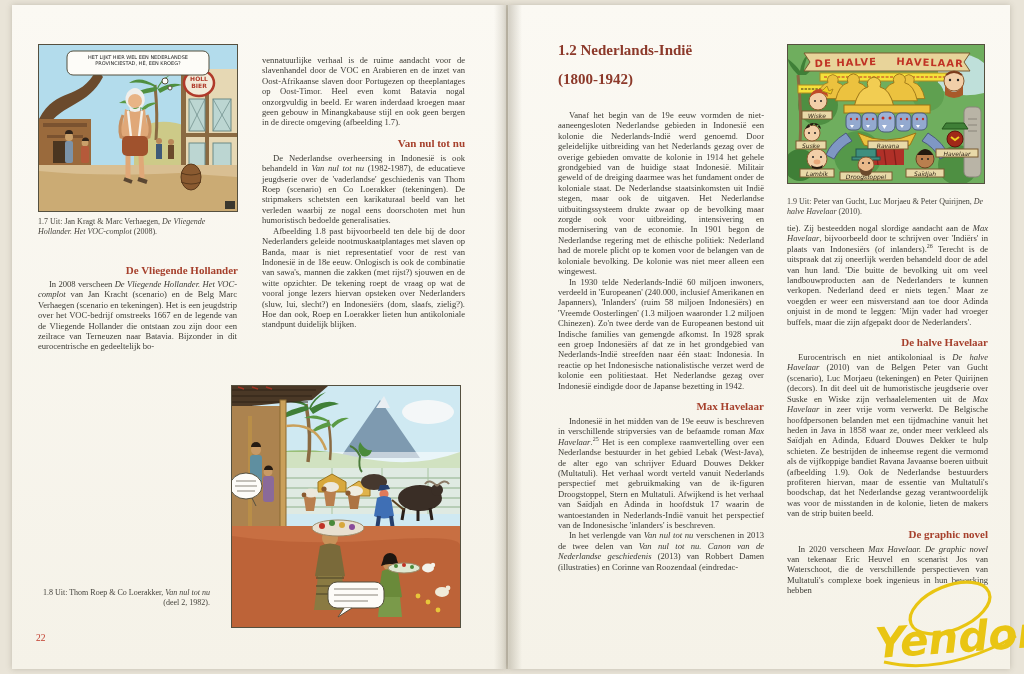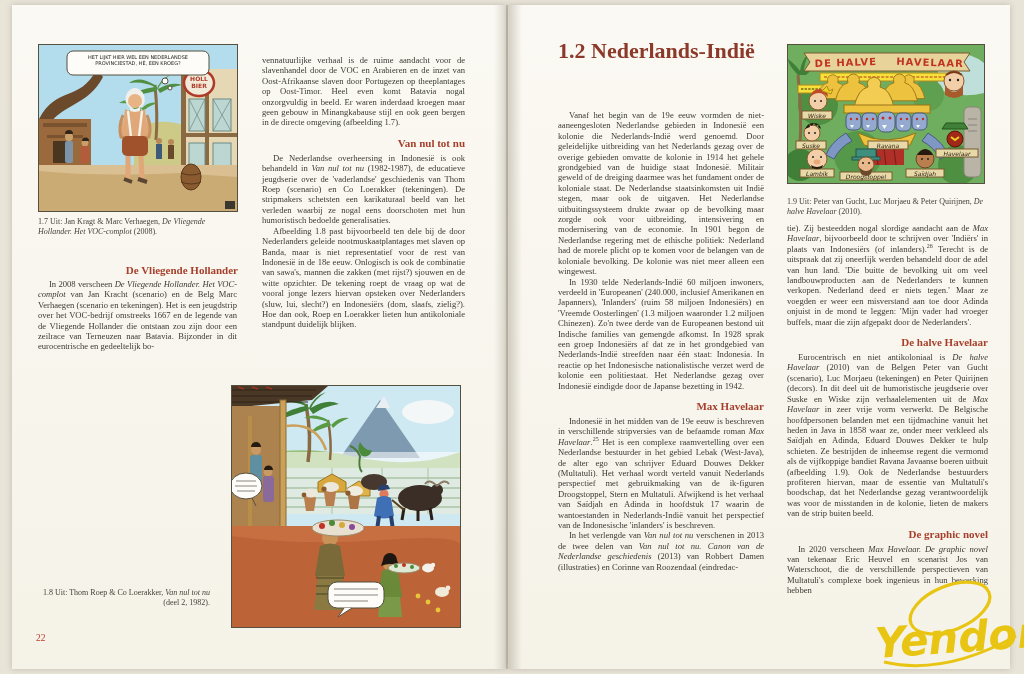--- a/index.html
+++ b/index.html
@@ -11,21 +11,21 @@
   .page-right{left:508px;width:502px;}
   .gutter{position:absolute;left:494px;top:5px;width:28px;height:664px;
           background:linear-gradient(90deg,rgba(0,0,0,0),rgba(95,85,60,.20) 45%,rgba(95,85,60,.24) 55%,rgba(0,0,0,0));}
   .abs{position:absolute;}
   .body-text{font-size:8.6px;line-height:10.4px;text-align:justify;color:#3b3a34;margin-top:7px;}
   .body-text p{margin:0;}
   .body-text p.ind{text-indent:11px;}
   .body-text p + p{margin-top:0;}
   sup{font-size:6px;line-height:0;}
   .subhead{font-size:11px;line-height:12px;font-weight:bold;color:#a6402c;margin:9px 0 4px 0;text-align:right;}
-  .chapter-title{font-size:22px;line-height:29px;font-weight:bold;color:#8c392a;}
+  .chapter-title{font-size:15px;line-height:29px;font-weight:bold;color:#8c392a;}
   .caption{font-size:8px;line-height:10px;color:#45433c;}
   .pagenum{font-size:9.5px;color:#c03a2a;}
   figure{margin:0;}
   .figframe{position:relative;border:1px solid #55503f;box-sizing:border-box;background:#cfe6ef;}
   .bubble-text{position:absolute;font-family:"DejaVu Sans",sans-serif;font-size:5px;line-height:6px;
                text-align:center;color:#222;text-transform:uppercase;}
   .wm{position:absolute;z-index:9;pointer-events:none;}
   svg text{font-family:"DejaVu Sans",sans-serif;}
 </style>
 </head>
@@ -228,20 +228,21 @@
         <path d="M112,222 l-6,9 l14,-9" fill="#fdfcf8" stroke="#55503f"></path>
       </svg>
     </div>
   </figure>
   <figcaption class="abs caption" style="left:42px;top:588px;width:168px;text-align:right;"><span>1.8 Uit: Thom Roep &amp; Co Loerakker, </span><span style="font-style: italic;">Van nul tot nu</span><span> (deel 2, 1982).</span></figcaption>
 
   <div class="abs pagenum" style="left:36px;top:633px;">22</div>
 
   <div class="abs chapter-title" style="left:558px;top:36px;width:230px;">
     <div>1.2 Nederlands-Indië</div>
+    <div>(1800-1942)</div>
   </div>
 
   <div class="abs body-text" style="left:558px;top:103px;width:206px;">
     <p class="ind"><span>Vanaf het begin van de 19e eeuw vormden de niet-aaneengesloten Nederlandse gebieden in Indonesië een kolonie die Nederlands-Indië werd genoemd. Door geleidelijke uitbreiding van het Nederlands gezag over de overige gebieden omvatte de kolonie in 1914 het gehele grondgebied van de huidige staat Indonesië. Militair geweld of de dreiging daarmee was het fundament onder de koloniale staat. De Nederlandse staatsinkomsten uit Indië stegen, maar ook de uitgaven. Het Nederlandse uitbuitingssysteem drukte zwaar op de bevolking maar zorgde ook voor uitbreiding, intensivering en modernisering van de economie. In 1901 begon de Nederlandse regering met de ethische politiek: Nederland had de morele plicht op te komen voor de belangen van de koloniale bevolking. De kolonie was niet meer alleen een wingewest.</span></p>
     <p class="ind"><span>In 1930 telde Nederlands-Indië 60 miljoen inwoners, verdeeld in 'Europeanen' (240.000, inclusief Amerikanen en Japanners), 'Inlanders' (ruim 58 miljoen Indonesiërs) en 'Vreemde Oosterlingen' (1.3 miljoen waaronder 1.2 miljoen Chinezen). Zo'n twee derde van de Europeanen bestond uit Indische families van gemengde afkomst. In 1928 sprak een groep Indonesiërs af dat ze in het grondgebied van Nederlands-Indië streefden naar één staat: Indonesia. In reactie op het Indonesische nationalistische verzet werd de kolonie een politiestaat. Het Nederlandse gezag over Indonesië eindigde door de Japanse bezetting in 1942.</span></p>
     <div class="subhead">Max Havelaar</div>
     <p class="ind"><span>Indonesië in het midden van de 19e eeuw is beschreven in verschillende stripversies van de befaamde roman </span><span style="font-style: italic;">Max Havelaar</span><span>.</span><sup>25</sup><span> Het is een complexe raamvertelling over een Nederlandse bestuurder in het gebied Lebak (West-Java), de alter ego van schrijver Eduard Douwes Dekker (Multatuli). Het verhaal wordt verteld vanuit Nederlands perspectief met gebruikmaking van de ik-figuren Droogstoppel, Stern en Multatuli. Afwijkend is het verhaal van Saïdjah en Adinda in hoofdstuk 17 waarin de wantoestanden in Nederlands-Indië vanuit het perspectief van de Indonesische 'inlanders' is beschreven.</span></p>
     <p class="ind"><span>In het verlengde van </span><span style="font-style: italic;">Van nul tot nu</span><span> verschenen in 2013 de twee delen van </span><span style="font-style: italic;">Van nul tot nu. Canon van de Nederlandse geschiedenis</span><span> (2013) van Robbert Damen (illustraties) en Corinne van Roozendaal (eindredac-</span></p>
   </div>
 

